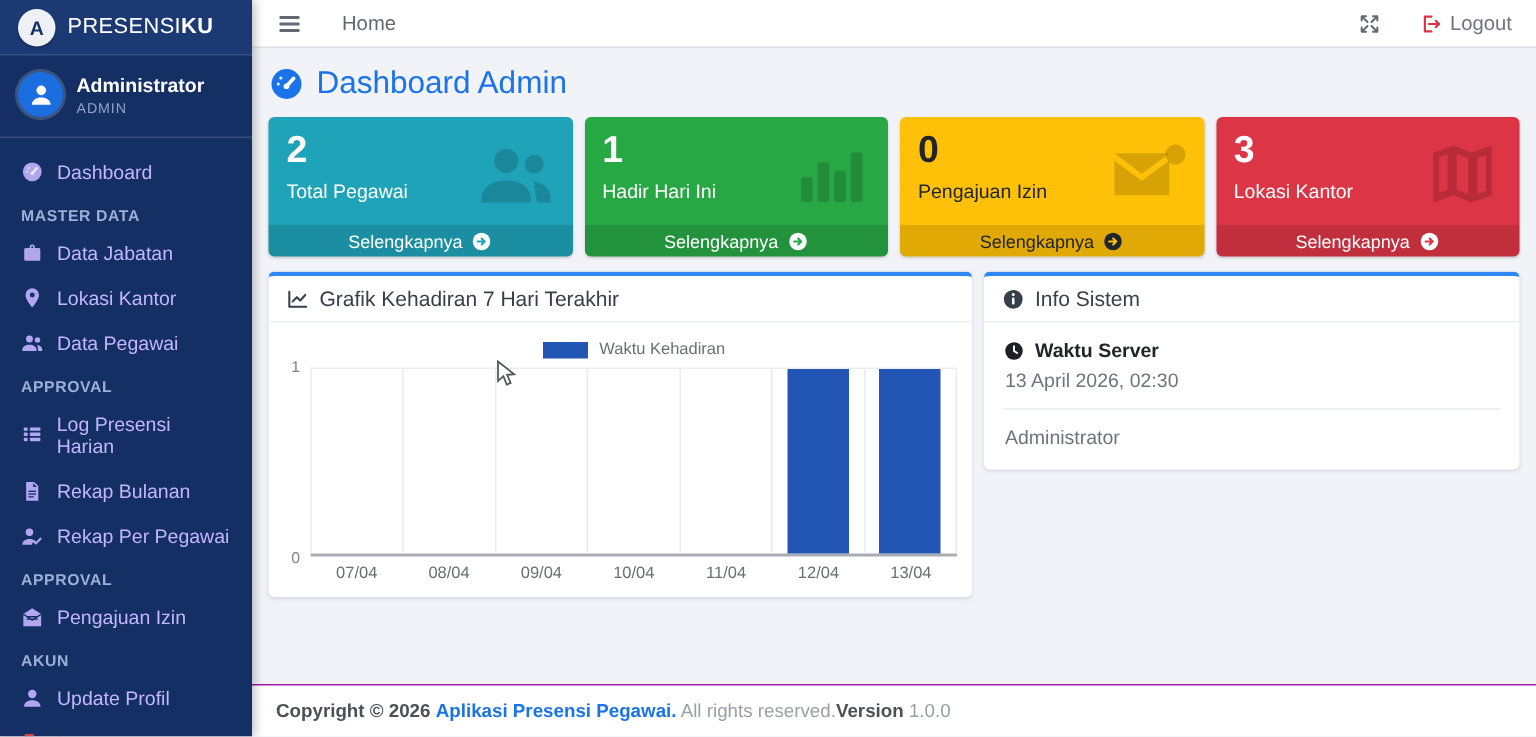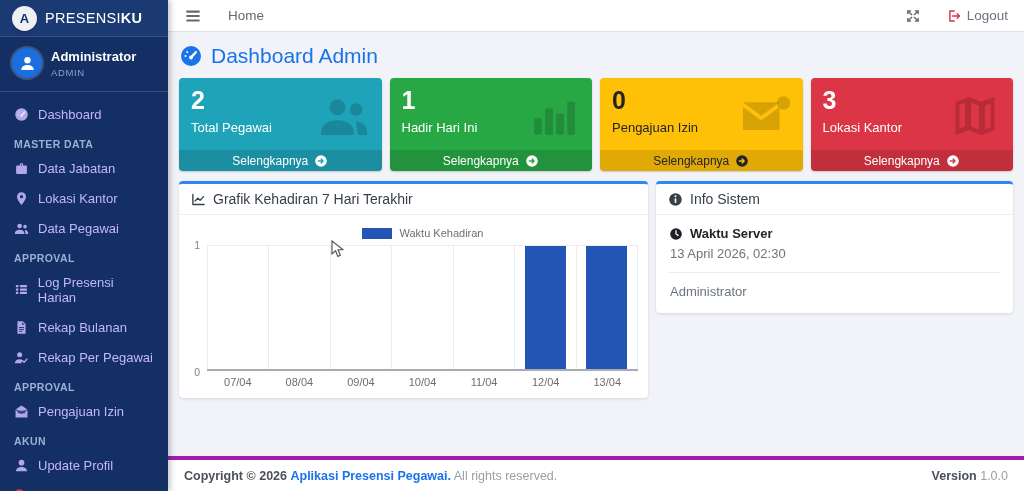--- a/index.html
+++ b/index.html
@@ -90,22 +90,22 @@
 
   .info-card { flex:1; }
   .info-body { padding:11px 13px 14px; }
   .info-item-label { display:flex; align-items:center; gap:7px; font-size:13px;
     font-weight:700; color:#212529; }
   .info-item-label .icon { width:14px; height:14px; color:#1d2126; }
   .info-item-value { font-size:13px; color:#6c757d; margin:5px 0 0 1px; }
   .info-divider { border:none; border-top:1px solid #e9ecef; margin:11px 0; }
 
   
-  .footer { height:35px; background:#fff; border-top:4px solid #a21caf;
-    display:flex; align-items:center; justify-content:space-between; padding:0 16px;
+  .footer { height:35px; background:#fff; border-top:1px solid #a21caf;
+    display:flex; align-items:center; justify-content:flex-start; padding:0 16px;
     font-size:12.5px; color:#9aa0a6; }
   .footer b { color:#4a5158; }
   .footer a { color:#1a73e8; font-weight:700; text-decoration:none; cursor:pointer; }
   .version b { color:#4a5158; }
 
   .icon { display:inline-flex; }
   .icon svg { width:100%; height:100%; display:block; }
   .icon.em { width:1em; height:1em; }
 
   .cursor { position:absolute; left:331px; top:240px; z-index:50; pointer-events:none; }

